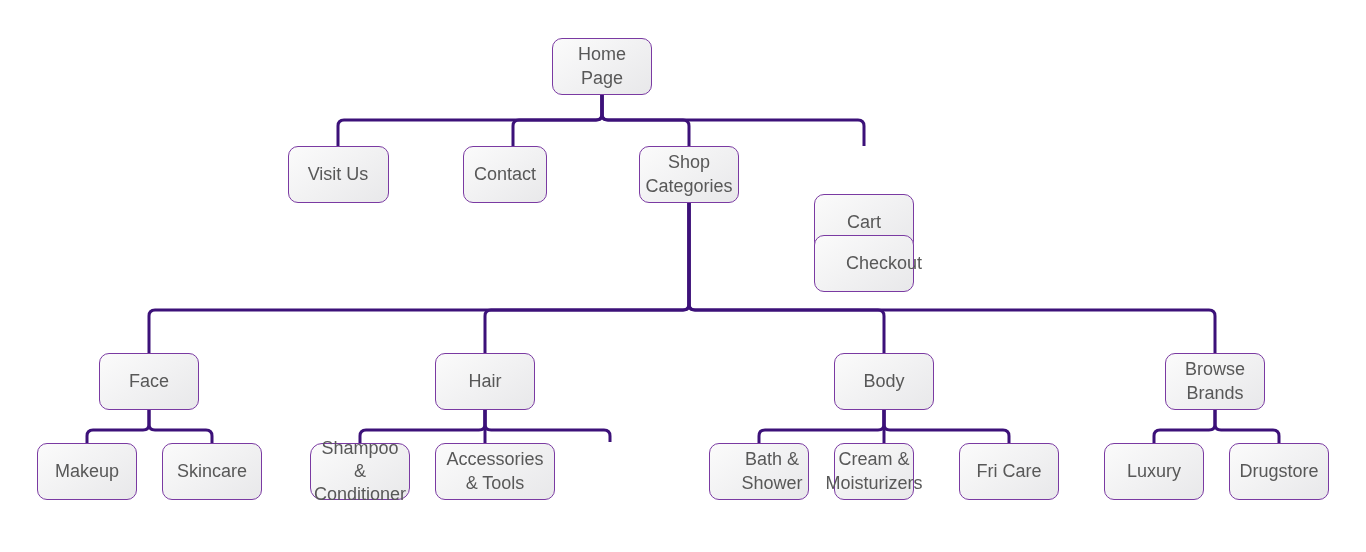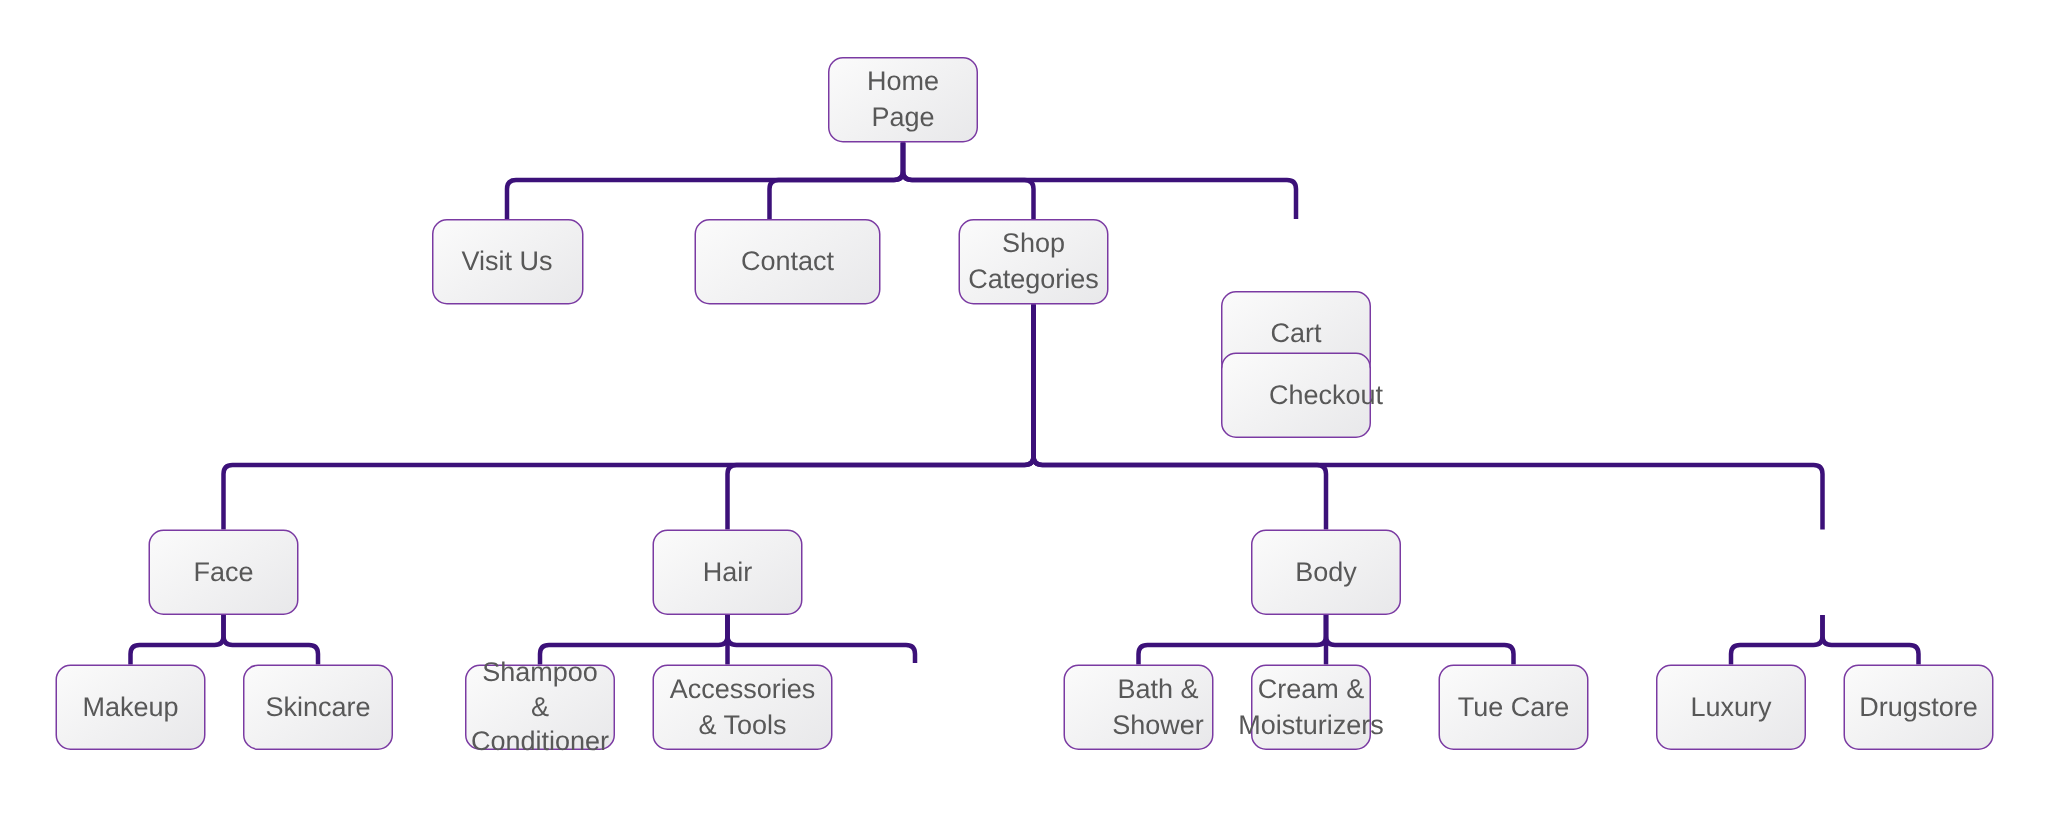--- a/index.html
+++ b/index.html
@@ -72,21 +72,21 @@
       <path d="M 1215 410 L 1215 424 Q 1215 430 1209 430 L 1160 430 Q 1154 430 1154 436 L 1154 443"></path>
       <path d="M 1215 410 L 1215 424 Q 1215 430 1221 430 L 1273 430 Q 1279 430 1279 436 L 1279 443"></path>
     </svg>
 
 <div class="node" style="left: 552px; top: 38px; width: 100px; height: 57px;">
       <span>Home Page</span>
     </div>
     <div class="node" style="left: 287.5px; top: 146px; width: 101px; height: 57px;">
       <span>Visit Us</span>
     </div>
-    <div class="node" style="left: 463px; top: 146px; width: 124px; height: 57px;">
+    <div class="node" style="left: 463px; top: 146px; width: 84px; height: 57px;">
       <span>Contact</span>
     </div>
     <div class="node" style="left: 639px; top: 146px; width: 100px; height: 57px;">
       <span>Shop
 Categories</span>
     </div>
     <div class="node" style="left: 814px; top: 146px; width: 100px; height: 57px; margin-top: 48px;">
       <span>Cart</span>
     </div>
     <div class="node" style="left: 814px; top: 235px; width: 100px; height: 57px; padding-left: 40px;">
@@ -94,44 +94,48 @@
     </div>
     <div class="node" style="left: 99px; top: 353px; width: 100px; height: 57px;">
       <span>Face</span>
     </div>
     <div class="node" style="left: 435px; top: 353px; width: 100px; height: 57px;">
       <span>Hair</span>
     </div>
     <div class="node" style="left: 834px; top: 353px; width: 100px; height: 57px;">
       <span>Body</span>
     </div>
+    <div class="node" style="left: 1165px; top: 353px; width: 100px; height: 57px;">
+      <span>Browse
+Brands</span>
+    </div>
     <div class="node" style="left: 37px; top: 443px; width: 100px; height: 57px;">
       <span>Makeup</span>
     </div>
     <div class="node" style="left: 162px; top: 443px; width: 100px; height: 57px;">
       <span>Skincare</span>
     </div>
-    <div class="node" style="left: 310px; top: 443px; width: 100px; height: 57px;">
+    <div class="node" style="left: 310px; top: 443px; width: 100px; height: 57px; border-radius: 12px;">
       <span>Shampoo &amp;
 Conditioner</span>
     </div>
     <div class="node" style="left: 435px; top: 443px; width: 120px; height: 57px;">
       <span>Accessories
 &amp; Tools</span>
     </div>
     <div class="node" style="left: 709px; top: 443px; width: 100px; height: 57px; padding-left: 26px;">
       <span>Bath &amp;
 Shower</span>
     </div>
     <div class="node" style="left: 834px; top: 443px; width: 80px; height: 57px;">
       <span>Cream &amp;
 Moisturizers</span>
     </div>
     <div class="node" style="left: 959px; top: 443px; width: 100px; height: 57px;">
-      <span>Tue Care</span>
+      <span>Fri Care</span>
     </div>
     <div class="node" style="left: 1104px; top: 443px; width: 100px; height: 57px;">
       <span>Luxury</span>
     </div>
     <div class="node" style="left: 1229px; top: 443px; width: 100px; height: 57px;">
       <span>Drugstore</span>
     </div>
   </div>
 
 </body></html>

